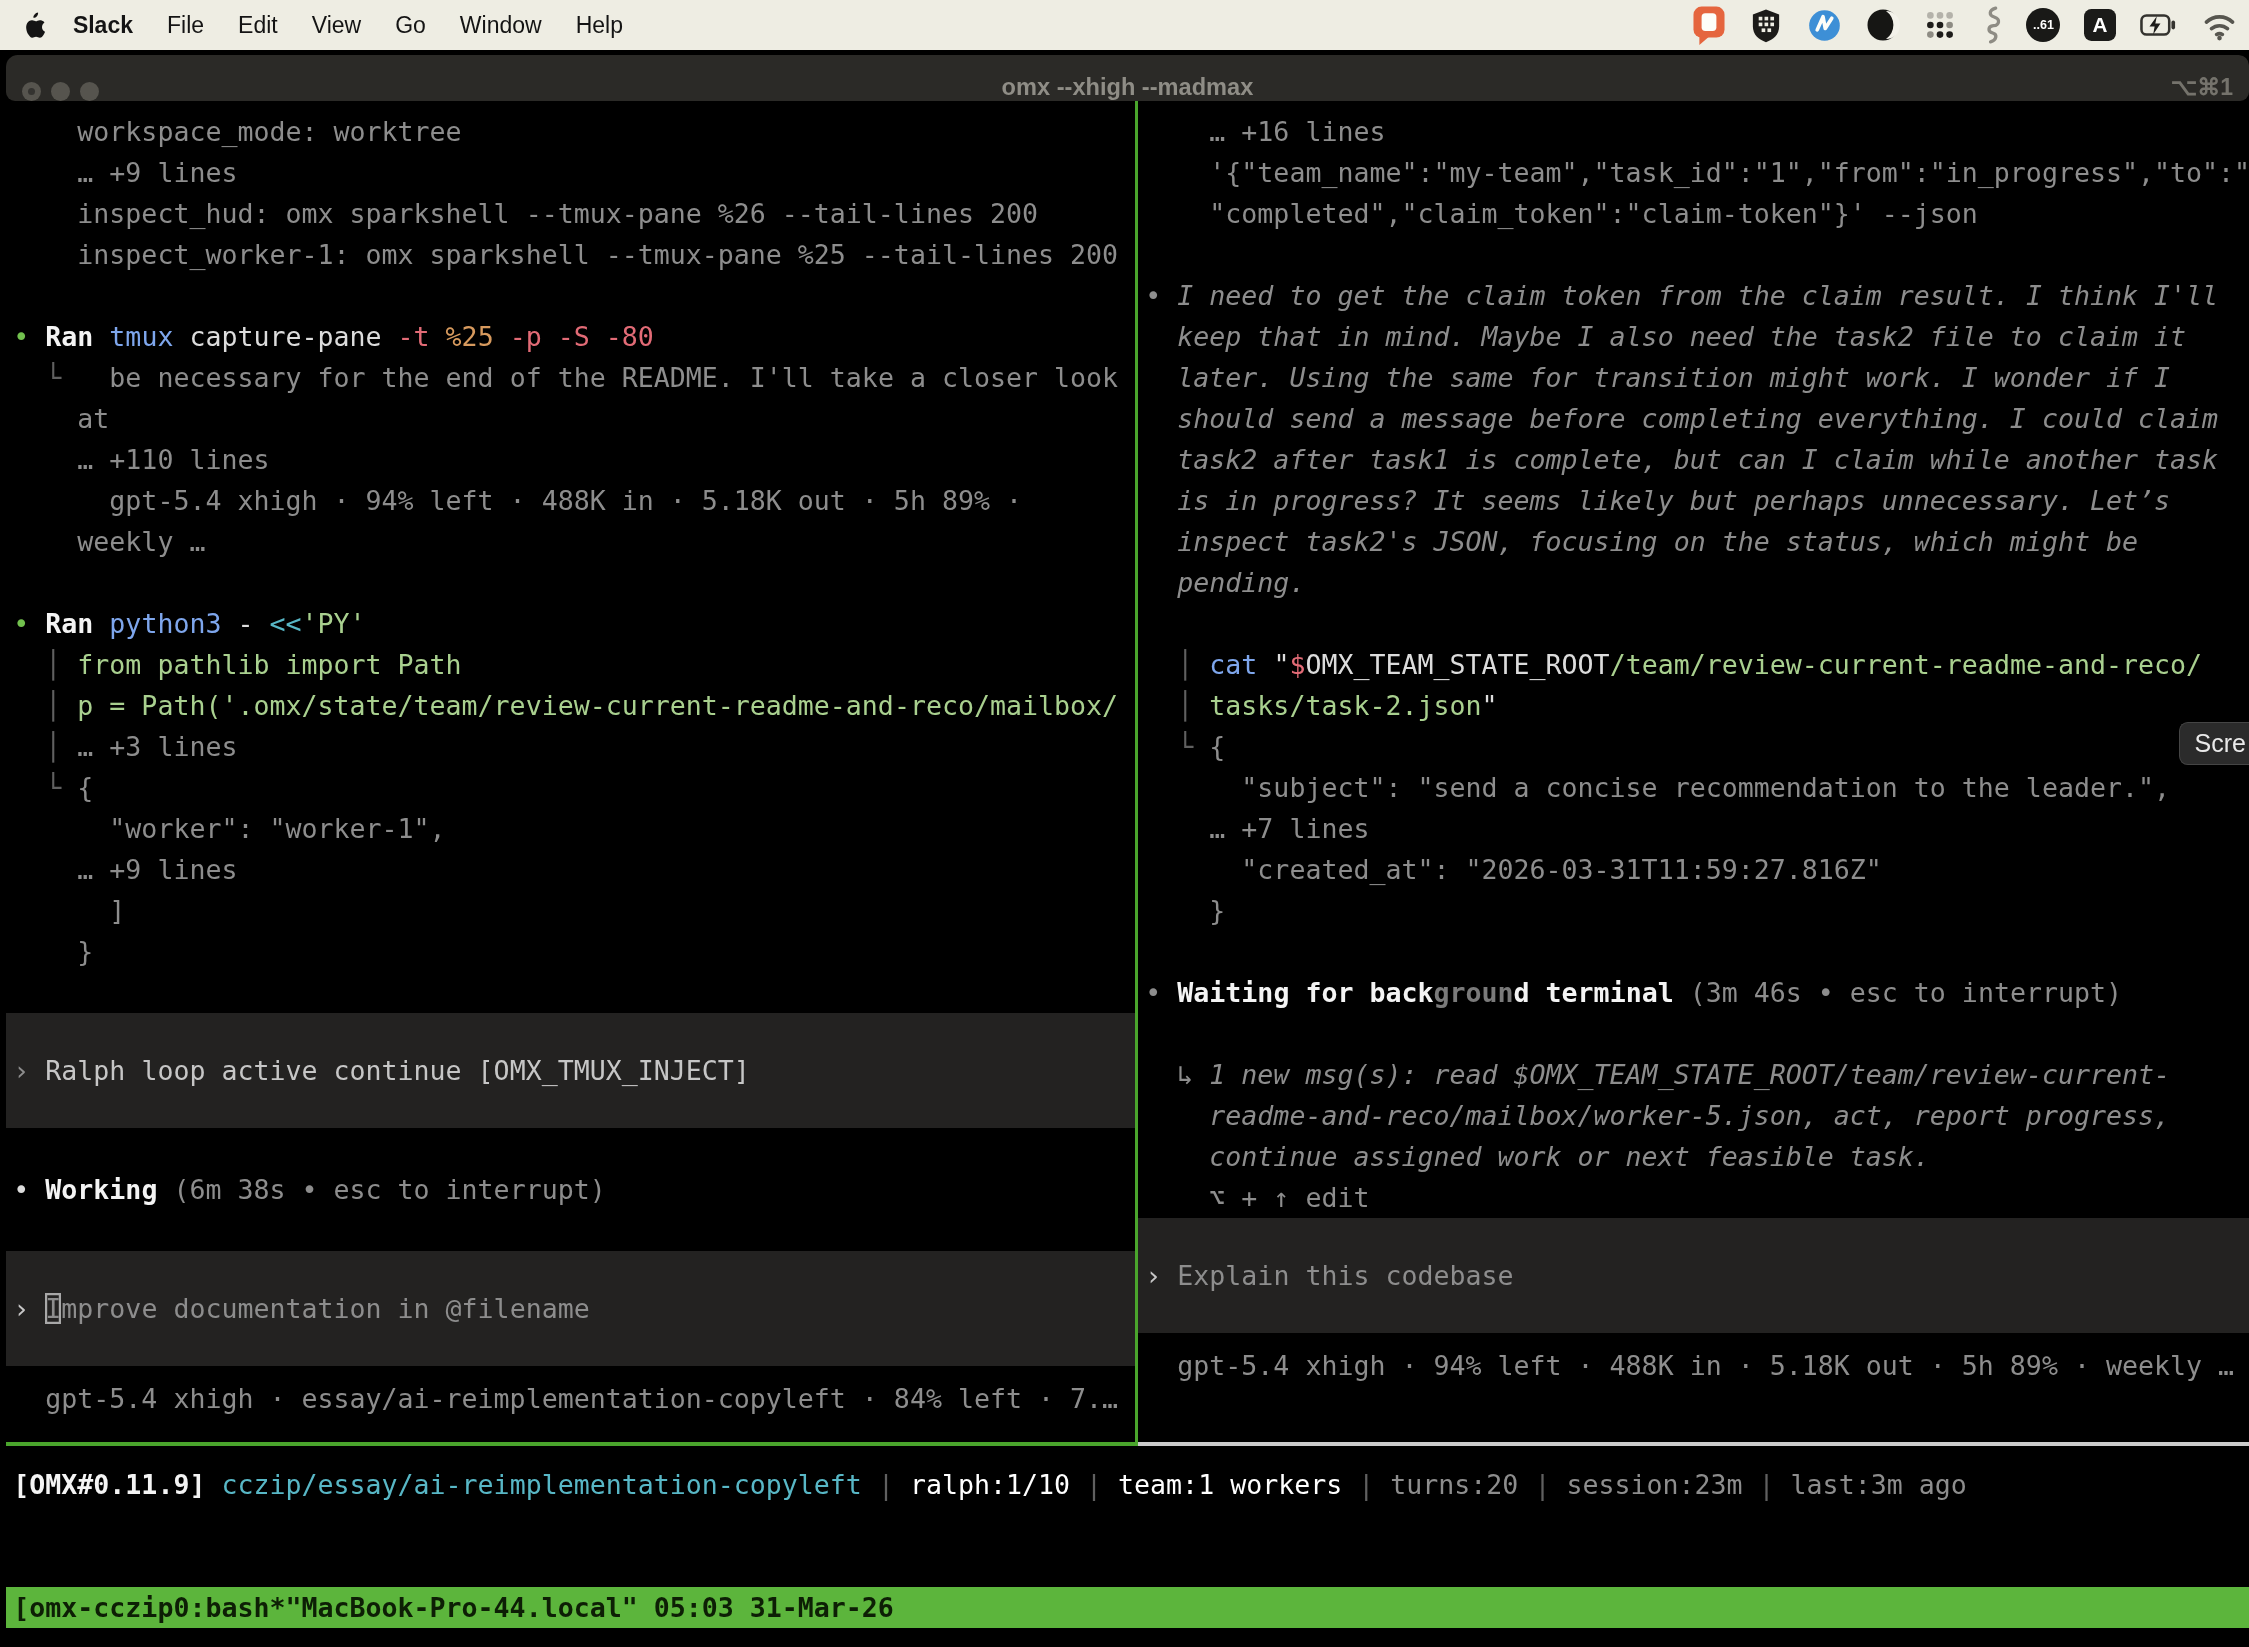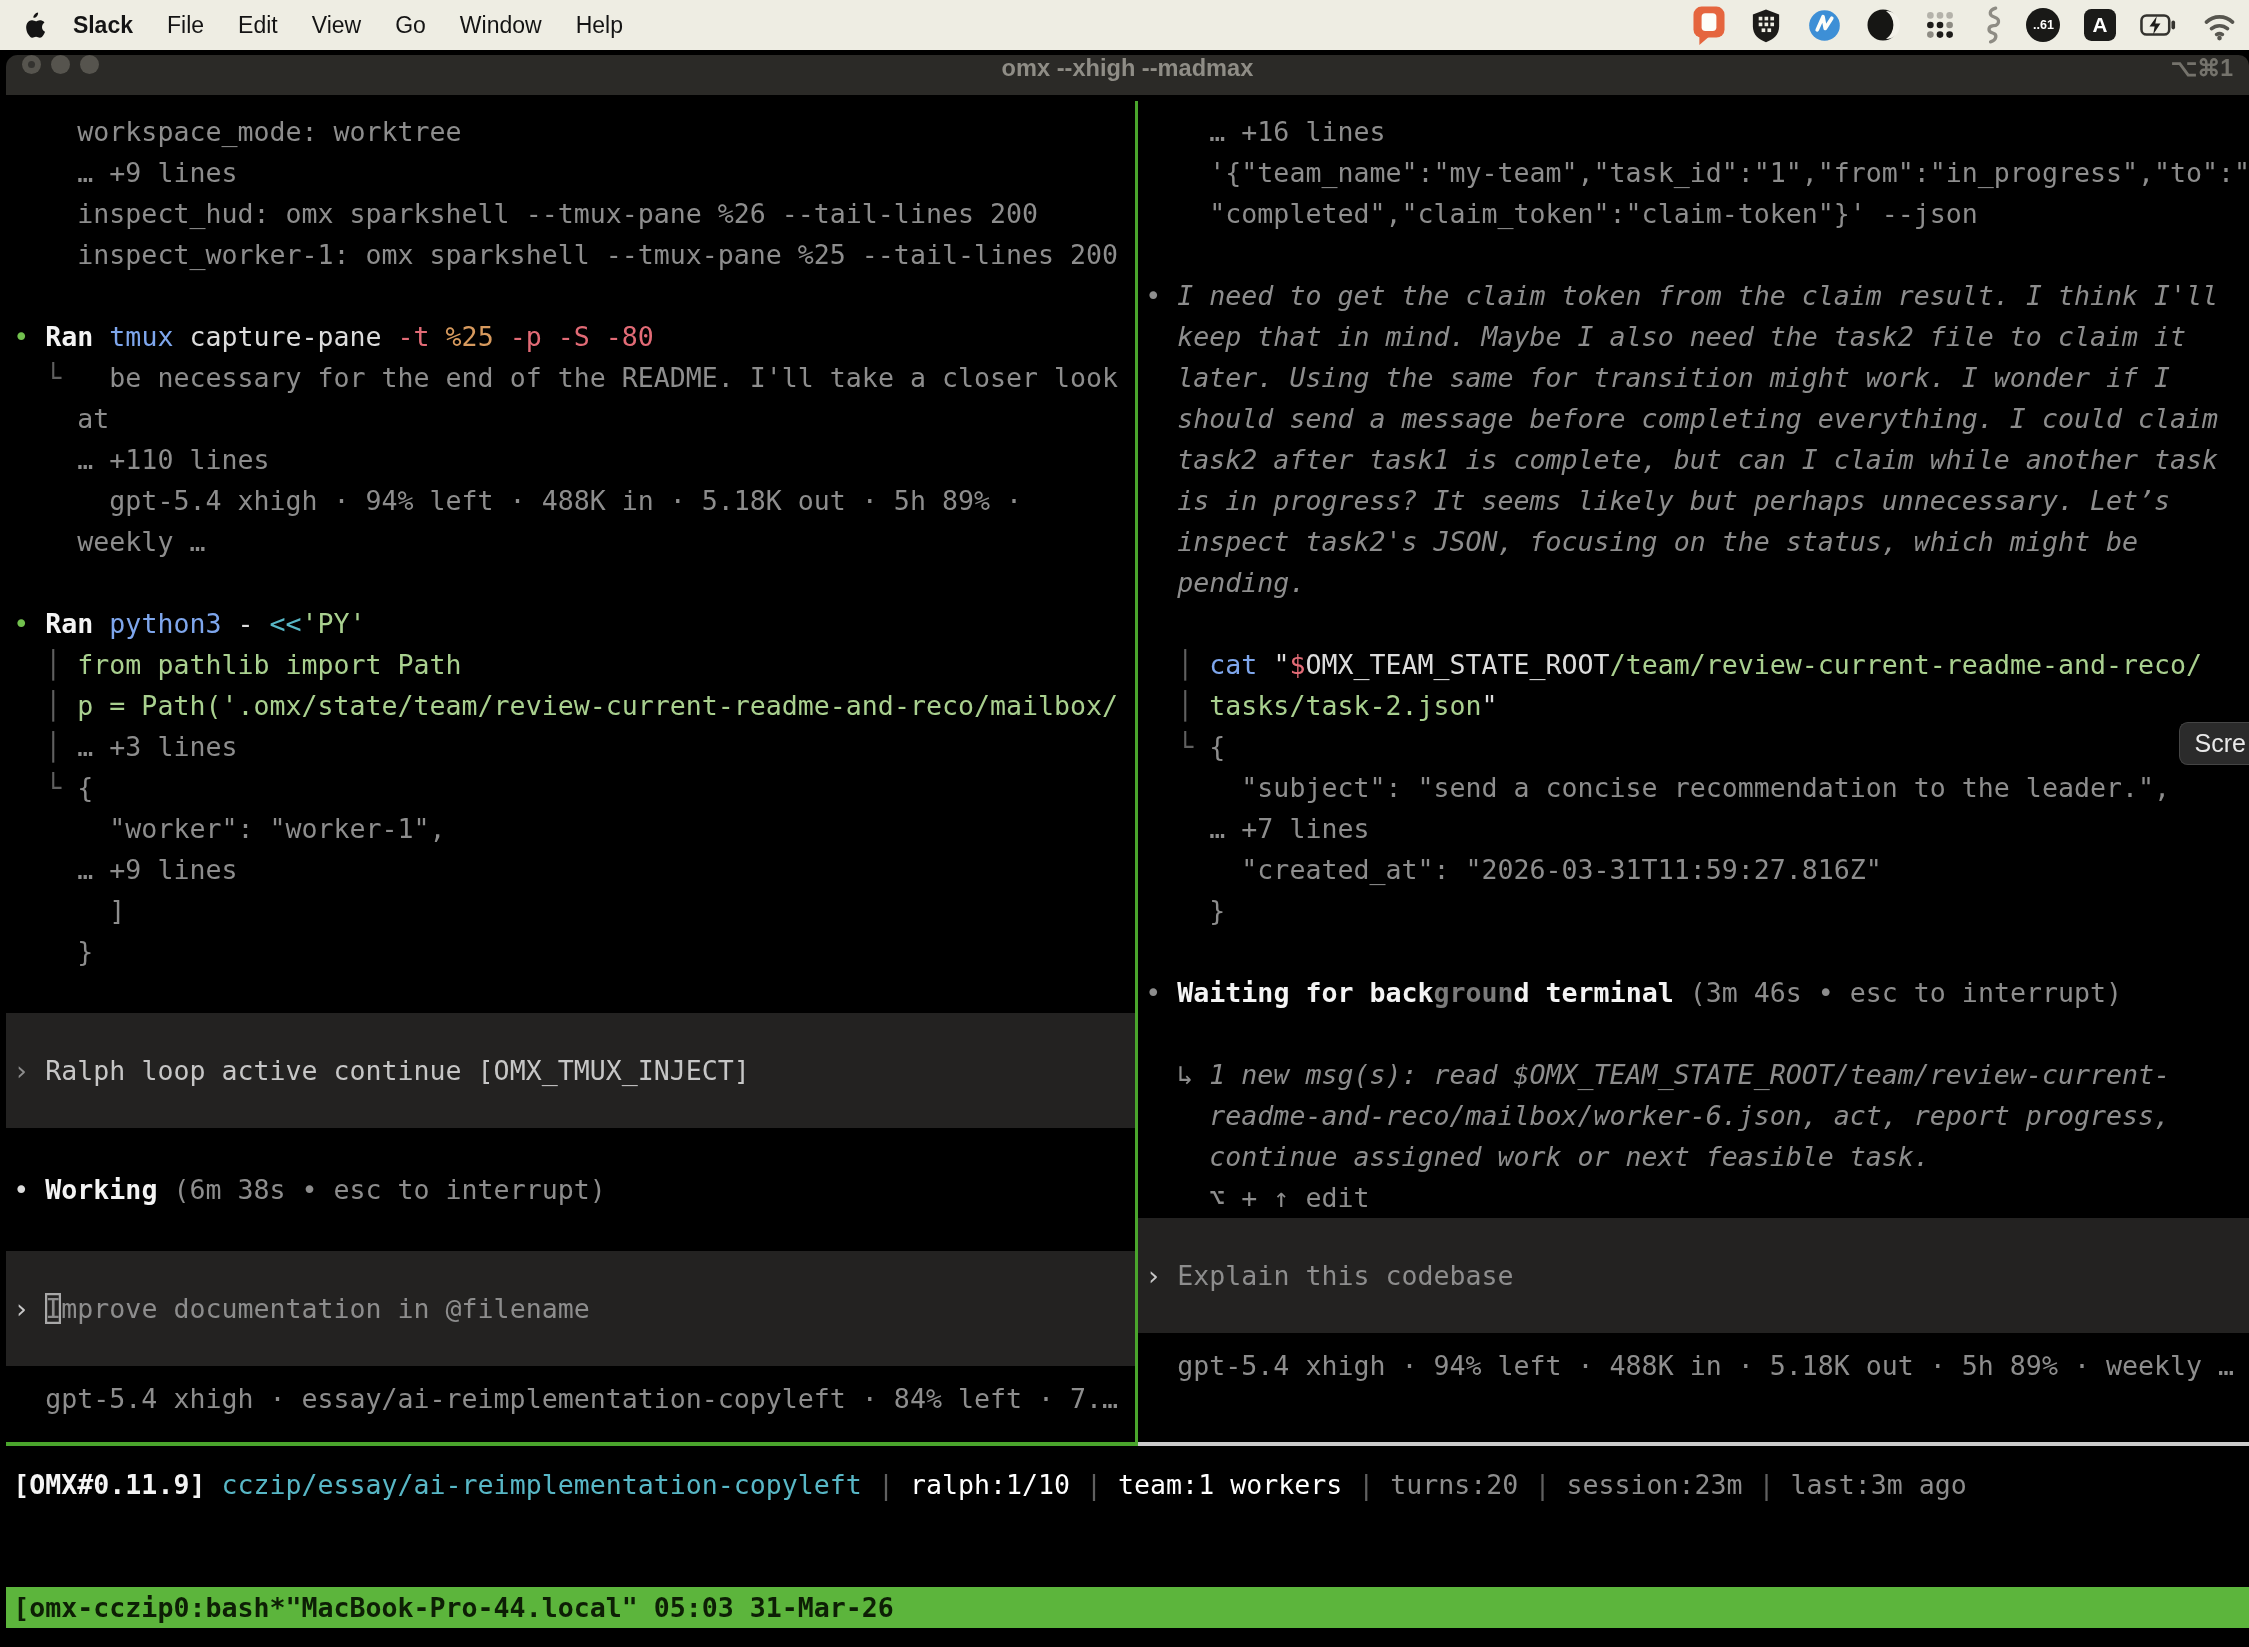--- a/index.html
+++ b/index.html
@@ -17,21 +17,21 @@
   .menu-right { display:flex; align-items:center; gap:23.6px; padding-right:11.8px; }
   .sicon { display:inline-flex; align-items:center; justify-content:center; }
   .p61 { width:34px; height:34px; background:#191917; border-radius:50%; color:#fff;
     font-size:12.5px; font-weight:bold; display:flex; align-items:center; justify-content:center; }
   .akey { width:32px; height:32px; background:#1b1b19; border-radius:7.4px; color:#fff;
     font-size:20.7px; font-weight:bold; display:flex; align-items:center; justify-content:center; }
 
   
   .window { position:absolute; top:55px; left:5.9px; right:0; bottom:0;
     background:#000; border-radius:11.8px 10.3px 0 0; overflow:hidden; }
-  .titlebar { height:40px; background:#2b2a27; display:flex; align-items:flex-start; position:relative; }
+  .titlebar { height:46px; background:#2b2a27; display:flex; align-items:flex-end; position:relative;border-radius:9px; }
   .traffic { display:flex; gap:10.3px; padding-left:16px; }
   .tl { width:19px; height:19px; border-radius:50%; background:#56544e; position:relative; }
   .tl .dot { position:absolute; left:5.9px; top:5.9px; width:7.4px; height:7.4px; border-radius:50%; background:#343330; }
   .wtitle { position:absolute; left:0; right:0; text-align:center; color:#8f8d86;
     font-family:"Liberation Sans", sans-serif; font-size:23.6px; font-weight:bold; }
   .wshortcut { position:absolute; right:16px; color:#75736c;
     font-family:"Liberation Sans", sans-serif; font-size:23px; font-weight:bold; }
 
   
   .term { position:absolute; top:46px; left:0; right:0; bottom:0; background:#000; }
@@ -228,21 +228,21 @@
           <div class="row"><span class="c-dgrey">  │ </span><span class="c-code">tasks/task-2.json</span><span class="c-white">"</span></div>
           <div class="row"><span class="c-dgrey">  └ </span><span class="c-grey">{</span></div>
           <div class="row"><span class="c-grey">      "subject": "send a concise recommendation to the leader.",</span></div>
           <div class="row"><span class="c-grey">    … +7 lines</span></div>
           <div class="row"><span class="c-grey">      "created_at": "2026-03-31T11:59:27.816Z"</span></div>
           <div class="row"><span class="c-grey">    }</span></div>
           <div class="row"></div>
           <div class="row"><span class="c-grey">• </span><span class="c-wb">Waiting for back</span><span class="c-gb">groun</span><span class="c-wb">d terminal </span><span class="c-grey">(3m 46s • esc to interrupt)</span></div>
           <div class="row"></div>
           <div class="row"><span class="c-grey">  ↳ </span><span class="c-grey c-ital">1 new msg(s): read $OMX_TEAM_STATE_ROOT/team/review-current-</span></div>
-          <div class="row"><span class="c-grey c-ital">    readme-and-reco/mailbox/worker-6.json, act, report progress,</span></div>
+          <div class="row"><span class="c-grey c-ital">    readme-and-reco/mailbox/worker-5.json, act, report progress,</span></div>
           <div class="row"><span class="c-grey c-ital">    continue assigned work or next feasible task.</span></div>
           <div class="row"><span class="c-grey">    ⌥ + ↑ edit</span></div>
           <div class="band">
             <div class="row"><span class="c-lgrey">› </span><span class="c-grey">Explain this codebase</span></div>
           </div>
           <div class="row status"><span class="c-grey">  gpt-5.4 xhigh · 94% left · 488K in · 5.18K out · 5h 89% · weekly …</span></div>
         </div>
     </div>
     <div class="hborder">
       <span class="hb-left"></span>

